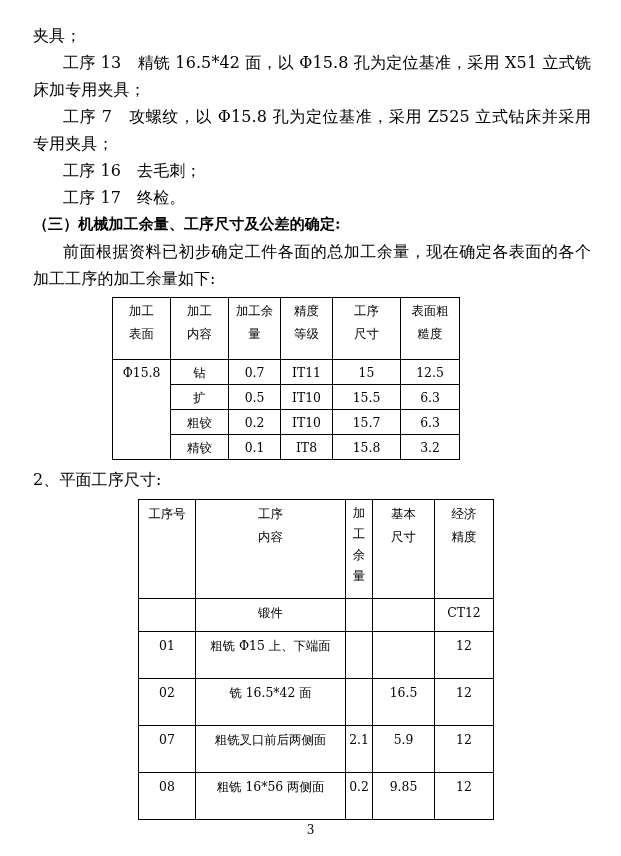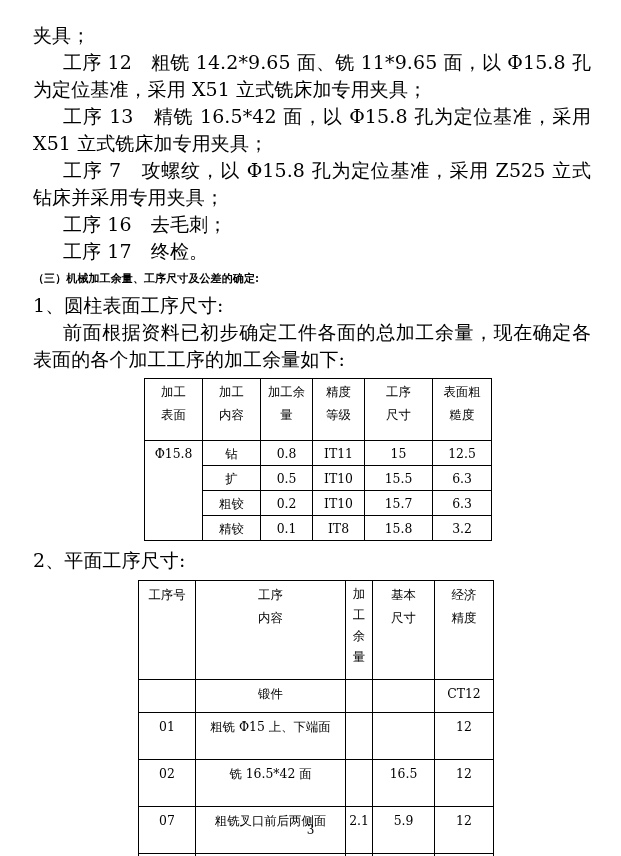--- a/index.html
+++ b/index.html
@@ -18,54 +18,54 @@
   .page {
     position: relative;
     width: 621px;
     height: 856px;
     box-sizing: border-box;
     padding: 22px 30px 0 33px;
   }
 
   
   .para {
-    font-size: 19px;
+    font-size: 16px;
     line-height: 27px;
     text-align: justify;
     letter-spacing: 0.1px;
     margin: 0;
     white-space: normal;
   }
   .para.indent {
     text-indent: 30px;
   }
   .para.heading {
     font-weight: bold;
-    font-size: 11px;
+    font-size: 15px;
   }
   .blockgap-6 { height: 6px; }
 
   
   table.doc-table {
     border-collapse: collapse;
     font-size: 12.4px;
     line-height: 23px;
     table-layout: fixed;
   }
   table.doc-table td {
     border: 1px solid #000000;
     text-align: center;
     vertical-align: top;
     padding: 1px 2px 0 2px;
     font-family: "DejaVu Serif", "Liberation Serif", serif;
   }
   td.vmid { vertical-align: middle; }
 
   
-  .t1-wrap { margin-left: 111px; margin-top: 5px; }
+  .t1-wrap { margin-left: 79px; margin-top: 5px; }
   table.t1 { width: 347px; }
   table.t1 td { height: 19px; }
   .t1 .h { height: 60px; }
   .t1 .stack { line-height: 23px; }
 
   
   .t2-wrap { margin-left: 105px; margin-top: 6px; }
   table.t2 { width: 355px; }
   table.t2 td { padding-top: 2px; border-radius: 25px; }
   .t2 .hdr { height: 96px; }
@@ -83,28 +83,26 @@
     font-size: 12px;
     font-family: "DejaVu Serif", "Liberation Serif", serif;
   }
 </style>
 </head>
 <body>
 
 <div class="page">
 
   <p class="para">夹具；</p>
-  <p class="para indent">工序 12　粗铣 14.2*9.65 面、铣 11*9.65 面，以 Φ15.8 孔为定位基准，采用 X51 立式铣床加专用夹具；</p>
   <p class="para indent">工序 13　精铣 16.5*42 面，以 Φ15.8 孔为定位基准，采用 X51 立式铣床加专用夹具；</p>
   <p class="para indent">工序 7　攻螺纹，以 Φ15.8 孔为定位基准，采用 Z525 立式钻床并采用专用夹具；</p>
   <p class="para indent">工序 16　去毛刺；</p>
   <p class="para indent">工序 17　终检。</p>
 
   <p class="para heading">（三）机械加工余量、工序尺寸及公差的确定:</p>
-  <p class="para">1、圆柱表面工序尺寸:</p>
   <p class="para indent">前面根据资料已初步确定工件各面的总加工余量，现在确定各表面的各个加工工序的加工余量如下:</p>
 
   <div class="t1-wrap">
     <table class="doc-table t1">
       <colgroup>
         <col style="width:58px">
           <col style="width:58px">
           <col style="width:52px">
         <col style="width:52px">
           <col style="width:68px">
@@ -133,21 +131,21 @@
             <span>尺寸</span>
           </td>
           <td class="h stack">
             <span>表面粗</span><br>
             <span>糙度</span>
           </td>
         </tr>
         <tr>
           <td class="vmid" rowspan="4">Φ15.8</td>
           <td>钻</td>
-          <td>0.8</td>
+          <td>0.7</td>
           <td>IT11</td>
           <td>15</td>
           <td>12.5</td>
         </tr>
         <tr>
           <td>扩</td>
           <td>0.5</td>
           <td>IT10</td>
           <td>15.5</td>
           <td>6.3</td>

